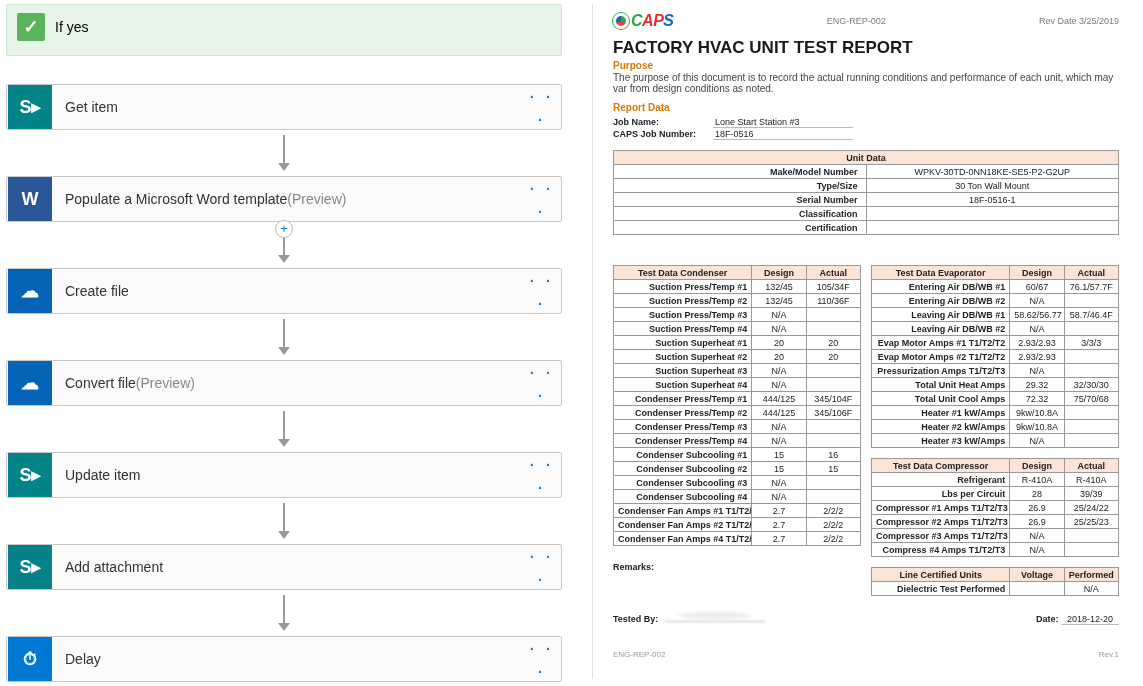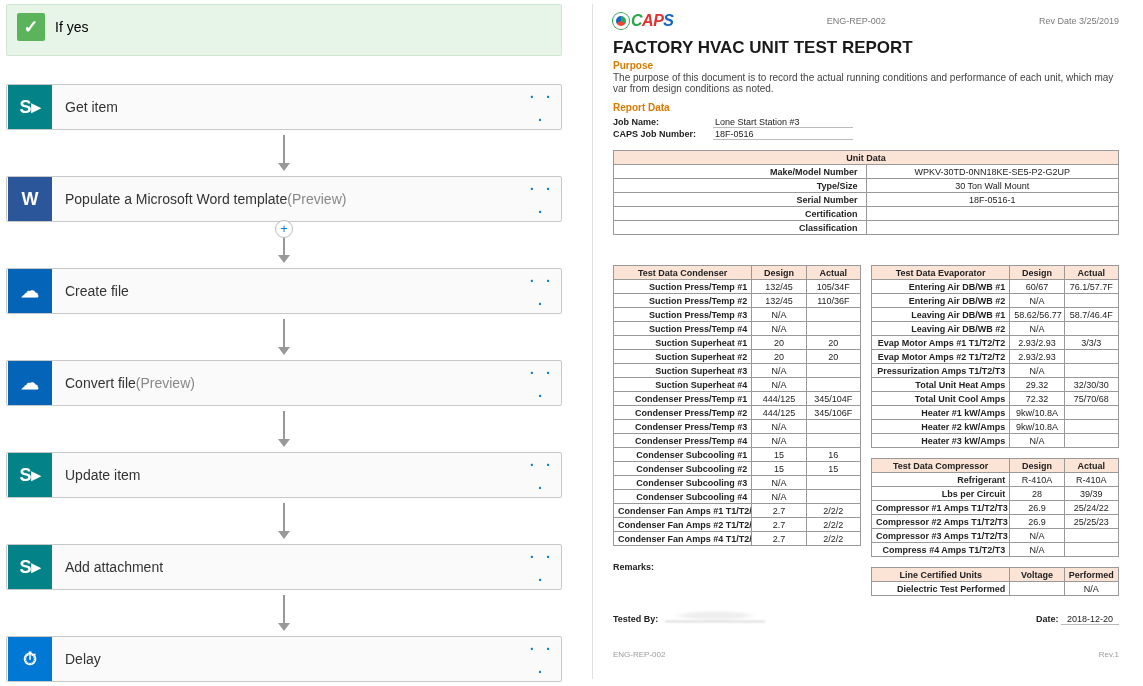--- a/index.html
+++ b/index.html
@@ -373,25 +373,25 @@
           </tr>
           <tr>
             <td class="lbl">Type/Size</td>
             <td>30 Ton Wall Mount</td>
           </tr>
           <tr>
             <td class="lbl">Serial Number</td>
             <td>18F-0516-1</td>
           </tr>
           <tr>
+            <td class="lbl">Classification</td>
+            <td></td>
+          </tr>
+          <tr>
             <td class="lbl">Certification</td>
-            <td></td>
-          </tr>
-          <tr>
-            <td class="lbl">Classification</td>
             <td></td>
           </tr>
         </tbody>
     </table>
 
     <div class="two-col">
       <div>
         <table class="doc">
           <colgroup>
               <col style="width:56%">

